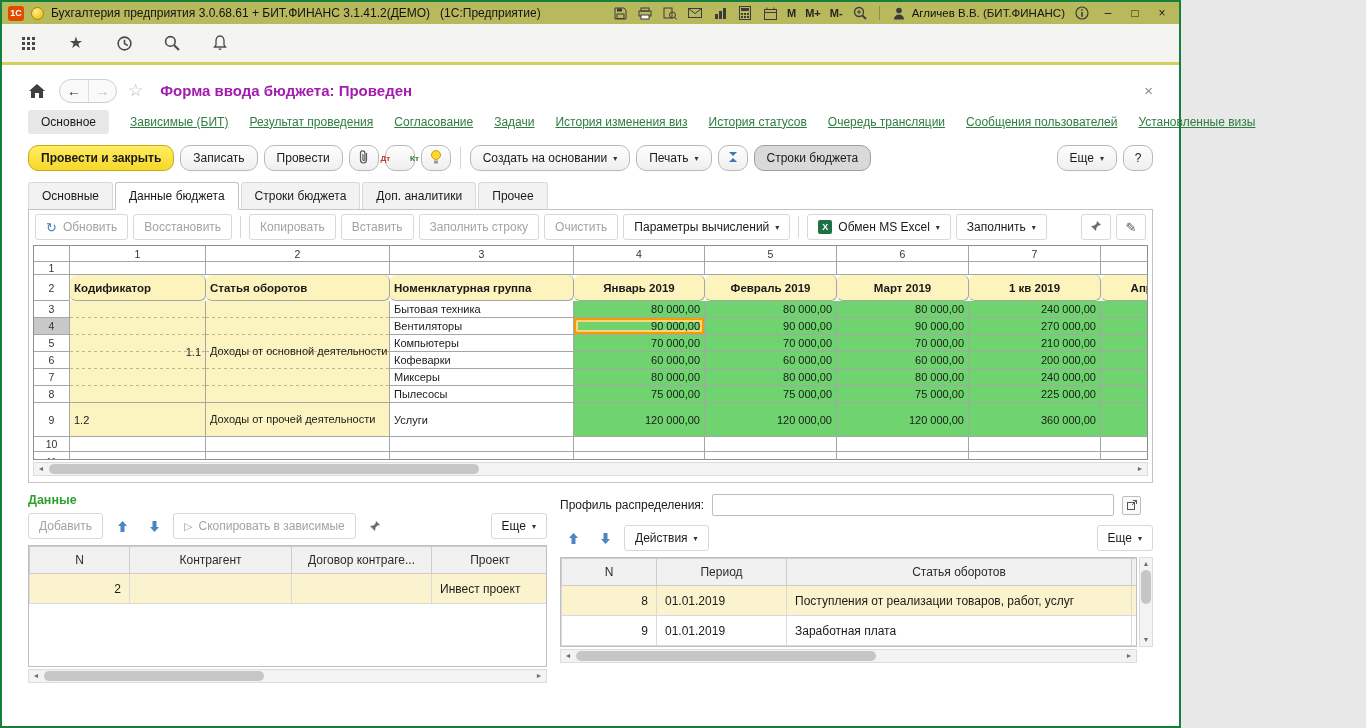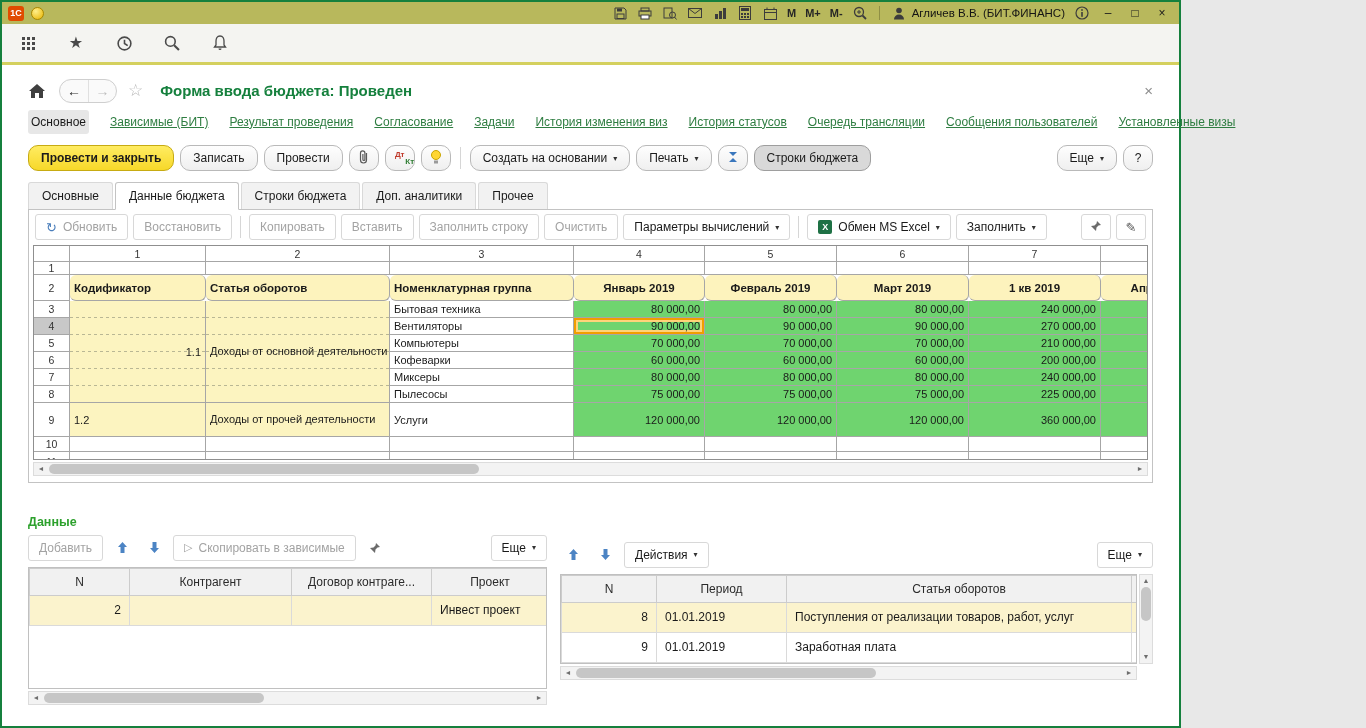--- a/index.html
+++ b/index.html
@@ -25,38 +25,38 @@
   .pb-ic { display:inline-flex; align-items:center; justify-content:center; width:20px; height:20px; }
   .pb-star { font-size:16px; color:#4a4a4a; line-height:16px; }
 
   
   .navbar { display:flex; align-items:center; padding:11px 26px 0 22px; gap:9px; height:40px; flex:0 0 auto; }
   .homebtn { display:inline-flex; align-items:center; justify-content:center; width:26px; height:24px; }
   .navpair { display:flex; border:1px solid #cfcfcf; border-radius:12px; overflow:hidden; background:#fafafa; }
   .navarrow { width:28px; height:22px; display:inline-flex; align-items:center; justify-content:center; font-size:14px; font-weight:bold; color:#2b2b2b; }
   .navarrow.dis { color:#bdbdbd; border-left:1px solid #e0e0e0; }
   .favstar { font-size:17px; color:#b9b9b9; margin:0 2px; }
-  .page-title { font-size:15px; font-weight:bold; color:#15803d; margin-left:6px; white-space:nowrap; }
+  .page-title { font-size:15px; font-weight:bold; color:#a21caf; margin-left:6px; white-space:nowrap; }
   .form-close { margin-left:auto; font-size:15px; color:#8d8d8d; }
 
   
   .linksbar { display:flex; align-items:center; gap:21px; padding:0 26px; height:33px; flex:0 0 auto; white-space:nowrap; }
-  .nav-active { background:#e7e7e7; border-radius:3px; padding:5px 3px; color:#1a1a1a; }
+  .nav-active { background:#e7e7e7; border-radius:3px; padding:5px 13px; color:#1a1a1a; }
   .navlink { color:#2e7d41; text-decoration:underline; cursor:pointer; }
 
   
   .commandbar { display:flex; align-items:center; gap:6px; padding:7px 26px 9px; flex:0 0 auto; }
   .btn { height:26px; border:1px solid #b9b9b9; border-radius:10px; background:linear-gradient(#fefefe,#efefef); padding:0 12px; display:inline-flex; align-items:center; gap:6px; font-size:12px; color:#1a1a1a; white-space:nowrap; }
   .btn-primary { background:linear-gradient(#ffec62,#f7d829); border-color:#c7ab12; font-weight:bold; }
   .btn-icon { width:30px; padding:0; justify-content:center; }
   .btn-pressed { background:#d9d9d9; border-color:#9e9e9e; }
   .caret { font-size:8px; color:#333; }
   .vsep { width:1px; height:22px; background:#d6d6d6; margin:0 3px; }
   .spacer { flex:1; }
-  .dtkt { display:flex; flex-direction:column; line-height:7px; font-size:8px; font-weight:bold;justify-content:space-between; }
+  .dtkt { display:flex; flex-direction:row; line-height:7px; font-size:8px; font-weight:bold;justify-content:space-between; }
   .dtkt .dt { color:#c03a2b; } .dtkt .kt { color:#2e7d32; margin-left:20px; }
 
   
   .tabs { display:flex; margin:2px 26px 0; position:relative; z-index:2; }
   .tab { padding:6px 13px 5px; font-size:12px; background:#f2f2f2; border:1px solid #d9d9d9; border-bottom:none; border-radius:3px 3px 0 0; margin-right:2px; color:#1a1a1a; }
   .tab.active { background:#fff; border:1px solid #c3c3c3; border-bottom:1px solid #fff; margin-bottom:-1px; padding-bottom:6px; }
 
   
   .grid-panel { margin:0 26px; border:1px solid #c3c3c3; height:274px; background:#fff; flex:0 0 auto; }
   .grid-toolbar { display:flex; align-items:center; gap:5px; padding:4px 6px; height:34px; }
@@ -100,21 +100,21 @@
   .hs-btn { width:14px; flex:0 0 auto; text-align:center; font-size:7px; color:#6e6e6e; line-height:12px; }
   .hs-thumb { height:10px; background:#c6c6c6; border-radius:5px; margin:0 1px; flex:0 0 auto; }
   .hs-track { flex:1; }
   .gp-hscroll { margin:2px 4px 0; }
   .vscroll { width:14px; background:#f3f3f3; border:1px solid #dcdcdc; display:flex; flex-direction:column; align-items:center; flex:0 0 auto; }
   .vs-btn { height:12px; font-size:7px; color:#6e6e6e; line-height:12px; }
   .vs-thumb { width:10px; height:34px; background:#c6c6c6; border-radius:5px; }
   .vs-track { flex:1; }
 
   
-  .bottom { display:flex; gap:13px; margin:9px 26px 0; flex:1 1 auto; align-items:center; }
+  .bottom { display:flex; gap:13px; margin:9px 26px 0; flex:1 1 auto; align-items:flex-start; }
   .panel-left { width:519px; flex:0 0 auto; }
   .panel-right { flex:1; min-width:0; }
   .sec-title { color:#2da12d; font-weight:bold; font-size:12.5px; padding:1px 0 3px; }
   .mini-toolbar { display:flex; align-items:center; gap:6px; height:32px; margin-bottom:3px; }
   .arrowbtn { width:26px; height:24px; display:inline-flex; align-items:center; justify-content:center; border:1px solid transparent; border-radius:3px; }
   .copyarr { color:#9a9a9a; font-size:11px; }
   .btable-box { border:1px solid #c0c0c0; overflow:hidden; background:#fff; }
   .bl-box { height:122px; }
   .br-box { height:90px; flex:1; }
   table.btable { width:100%; border-collapse:collapse; table-layout:fixed; font-size:12px; }
@@ -130,20 +130,21 @@
   .br-scroll { margin-top:2px; width:calc(100% - 16px); }
 </style>
 </head>
 <body>
 
 <div class="window">
 
   <div class="titlebar">
     <span class="logo1c">1С</span>
     <span class="appball"></span>
+    <span class="tb-title"><span>Бухгалтерия предприятия 3.0.68.61 + БИТ.ФИНАНС 3.1.41.2(ДЕМО)</span><span class="tb-platform">(1С:Предприятие)</span></span>
     <span class="tb-right">
       <span class="tb-ic">
           <svg width="13" height="13" viewBox="0 0 13 13">
             <path d="M1 1 H10 L12 3 V12 H1 Z" fill="none" stroke="#3c3c3c"></path>
             <rect x="3" y="1.5" width="5" height="3" fill="#3c3c3c"></rect>
             <rect x="3" y="7" width="7" height="4.5" fill="none" stroke="#3c3c3c"></rect>
           </svg>
         </span>
       <span class="tb-ic">
           <svg width="14" height="13" viewBox="0 0 14 13">
@@ -621,20 +622,30 @@
       </div>
       <div class="hscroll bl-scroll">
         <span class="hs-btn">◄</span>
         <span class="hs-thumb" style="width:220px"></span>
         <span class="hs-track"></span>
         <span class="hs-btn">►</span>
       </div>
     </div>
 
     <div class="panel-right">
+      <div class="profile-row">
+        <span>Профиль распределения:</span>
+        <input class="profile-input" type="text" value="" style="">
+        <span class="openbtn">
+            <svg width="10" height="10" viewBox="0 0 10 10">
+              <rect x="0.5" y="2.5" width="7" height="7" fill="none" stroke="#555"></rect>
+              <path d="M5 5 L9.5 0.5 M6 0.5 H9.5 V4" stroke="#555" fill="none"></path>
+            </svg>
+          </span>
+      </div>
       <div class="mini-toolbar">
         <span class="arrowbtn">
             <svg width="11" height="13" viewBox="0 0 11 13">
               <path d="M5.5 1 L10 6 H7.5 V12 H3.5 V6 H1 Z" fill="#4c84c4"></path>
             </svg>
           </span>
         <span class="arrowbtn">
             <svg width="11" height="13" viewBox="0 0 11 13">
               <path d="M5.5 12 L1 7 H3.5 V1 H7.5 V7 H10 Z" fill="#4c84c4"></path>
             </svg>

